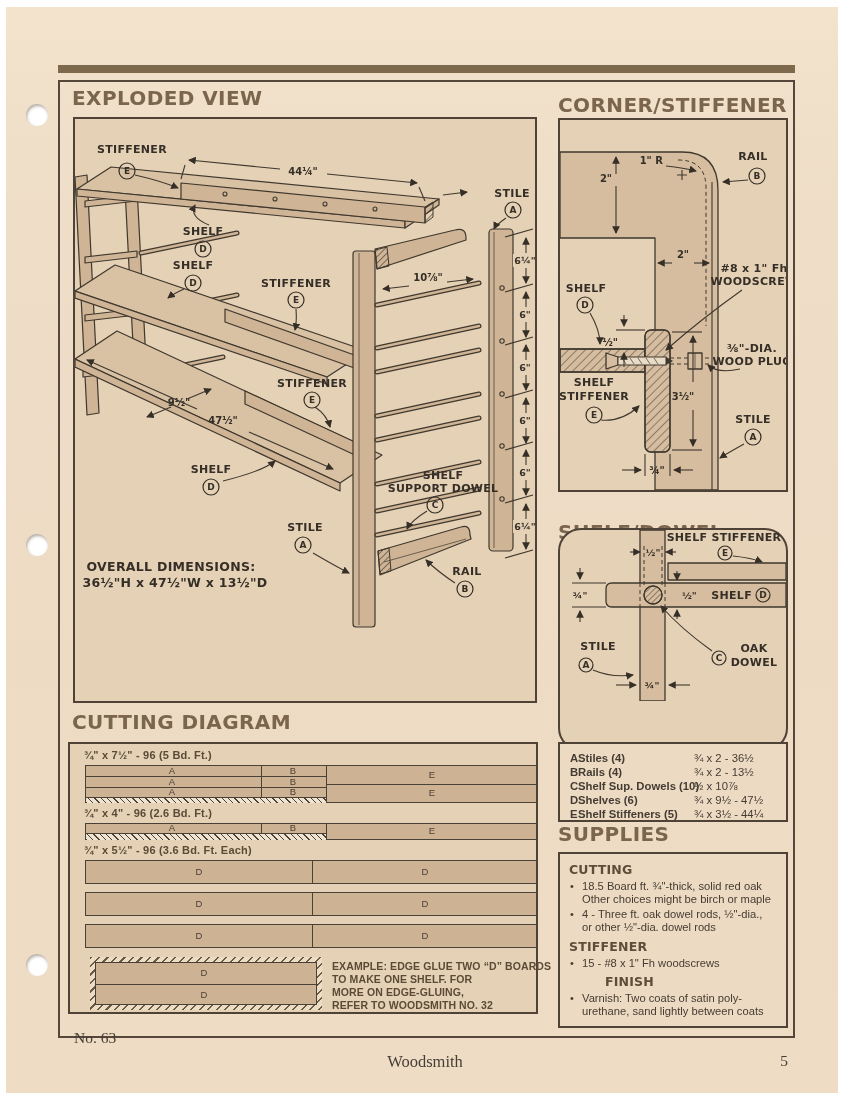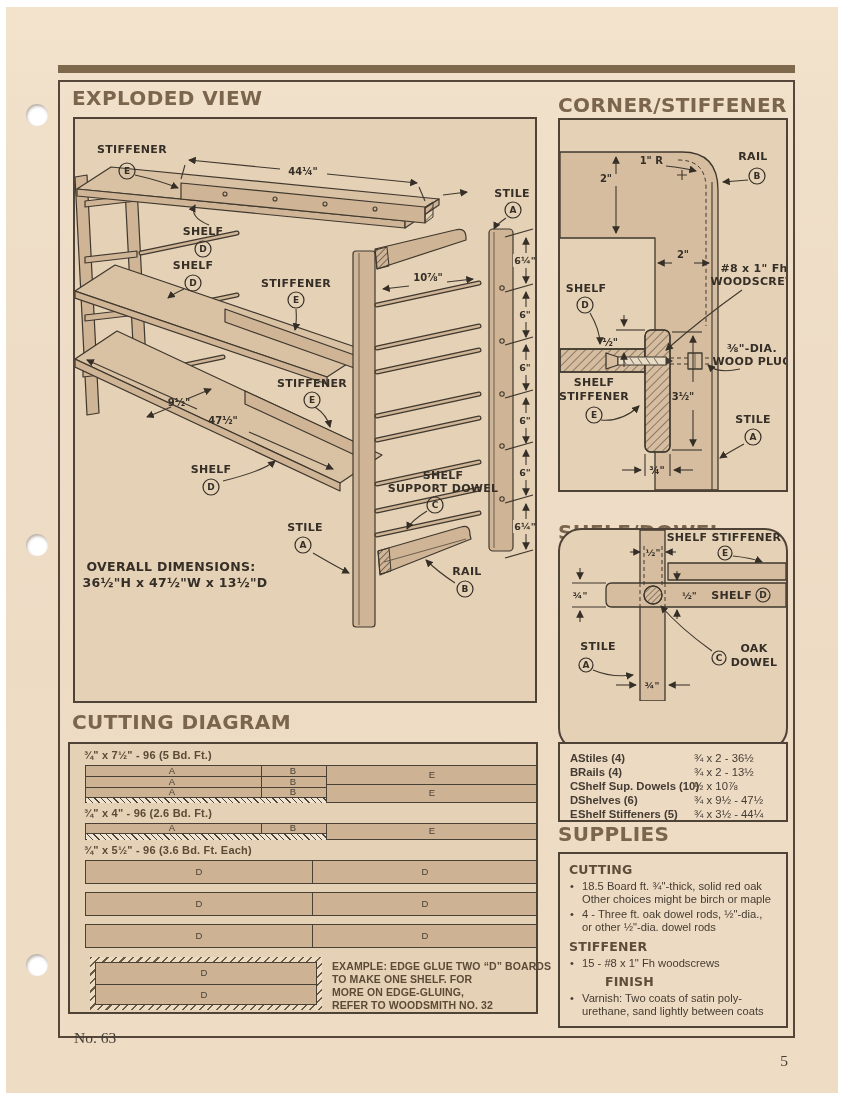--- a/index.html
+++ b/index.html
@@ -507,14 +507,15 @@
     <div class="shead" style="top:85px;">STIFFENER</div>
     <div class="sbul" style="top:103px;">•</div>
     <div class="sline" style="left:22px;top:103px;">15 - #8 x 1" Fh woodscrews</div>
     <div class="shead" style="top:120px;margin-left:36px;">FINISH</div>
     <div class="sbul" style="top:138px;">•</div>
     <div class="sline" style="left:22px;top:138px;">Varnish: Two coats of satin poly-</div>
     <div class="sline" style="left:22px;top:151px;">urethane, sand lightly between coats</div>
   </div>
 
   <div class="footer-text" style="left:64px;top:1029px;margin-left:10px;">No. 63</div>
+  <div class="footer-text" style="left:0;top:1052px;width:850px;text-align:center;font-size:16.5px;">Woodsmith</div>
   <div class="footer-text" style="left:740px;top:1052px;width:48px;text-align:right;">5</div>
 </div>
 
 </body></html>

